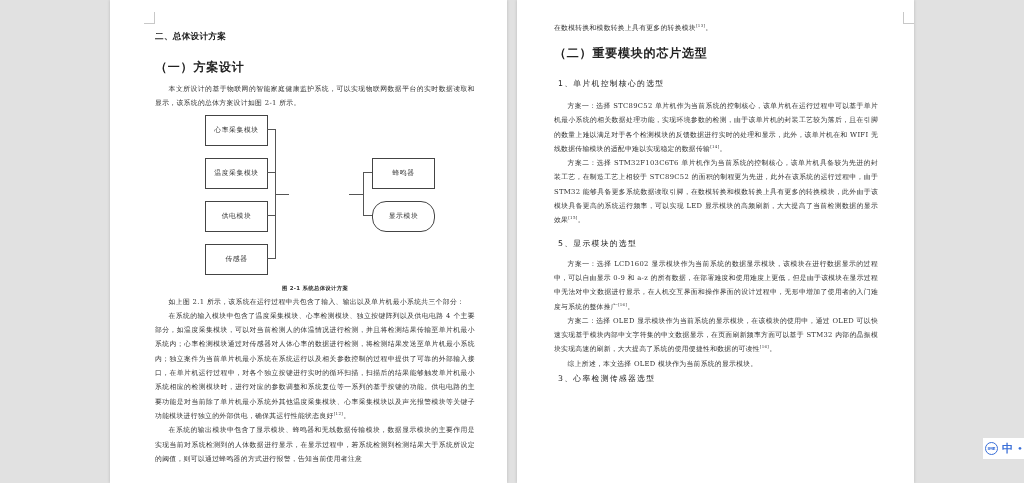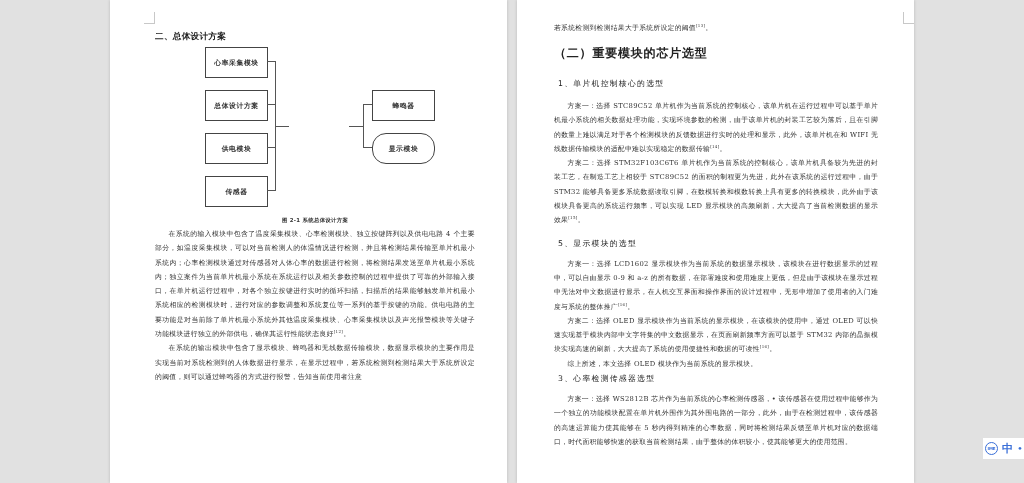--- a/index.html
+++ b/index.html
@@ -21,83 +21,85 @@
   .crop.tr { right:-2px; top:12px; width:12px; height:11px; border-left-width:1px; border-bottom-width:1px; }
   .content { position:absolute; left:45px; right:32px; top:22px; }
   #page2 .content { left:37px; right:36px; top:22px; }
   .h1 { font-family:"DejaVu Sans", sans-serif; font-weight:bold; font-size:8.6px; margin:9px 0 0 0; letter-spacing:0.3px; }
   .h2 { font-family:Liberation Mono, monospace; font-weight:bold; font-size:12px; margin:16px 0 0 0; letter-spacing:0.8px; }
   .h3 { font-family:"DejaVu Sans", sans-serif; font-weight:normal; font-size:7.8px; margin:14px 0 0 4px; letter-spacing:1.3px; }
   p { margin:0; font-size:6.8px; line-height:14.3px; text-indent:2em; text-align:justify; letter-spacing:0.35px; color:#333; }
   p.noind { text-indent:0; }
   sup { font-size:4px; line-height:0; }
   .diagram { position:relative; height:168px; margin-top:2px; }
-  .box { position:absolute; border:1px solid #444; background:#fff; font-size:6.8px; color:#333; display:flex; align-items:center; justify-content:center; letter-spacing:0.6px;font-weight:bold; }
+  .box { position:absolute; border:1px solid #444; background:#fff; font-size:6.8px; color:#333; display:flex; align-items:center; justify-content:center; letter-spacing:0.6px; }
   .line { position:absolute; background:#555; }
   .caption { text-align:center; font-family:"DejaVu Sans", sans-serif; font-size:5.4px; font-weight:bold; color:#333; margin:4px 0 3px 0; letter-spacing:0.3px; }
   #page2 p { letter-spacing:0.3px; }
   .ime {
     position:absolute; left:983px; top:438px; width:44px; height:21px; background:#fff;
     display:flex; align-items:center; gap:4px; padding-left:2px; box-sizing:border-box;
   }
   .ime .logo { width:13px; height:13px; border:1.5px solid #3a6fd8; border-radius:50%; box-sizing:border-box; font-size:4px; color:#3a6fd8; display:flex; align-items:center; justify-content:center; font-family:"DejaVu Sans", sans-serif; font-weight:bold; }
   .ime .zh { color:#3a6fd8; font-size:11px; font-family:"DejaVu Sans", sans-serif; font-weight:bold; }
   .ime .dot { color:#3a6fd8; font-size:10px; }
 </style>
 </head>
 <body>
 
 <div class="page" id="page1">
   <div class="crop tl"></div>
   <div class="content">
     <div class="h1">二、总体设计方案</div>
+    <div class="h2">（一）方案设计</div>
+    <p style="margin-top:6px">本文所设计的基于物联网的智能家庭健康监护系统，可以实现物联网数据平台的实时数据读取和显示，该系统的总体方案设计如图 2-1 所示。</p>
 
     <div class="diagram">
 
       <div class="box" style="left:50px;top:2px;width:61px;height:29px;">心率采集模块</div>
-      <div class="box" style="left:50px;top:45px;width:61px;height:29px;">总体设计方案</div>
+      <div class="box" style="left:50px;top:45px;width:61px;height:29px;">温度采集模块</div>
       <div class="box" style="left:50px;top:88px;width:61px;height:29px;">供电模块</div>
       <div class="box" style="left:50px;top:131px;width:61px;height:29px;">传感器</div>
 
       <div class="line" style="left:112px;top:16px;width:8px;height:1px;"></div>
       <div class="line" style="left:112px;top:59px;width:8px;height:1px;"></div>
       <div class="line" style="left:112px;top:102px;width:8px;height:1px;"></div>
       <div class="line" style="left:112px;top:145px;width:8px;height:1px;"></div>
       <div class="line" style="left:120px;top:16px;width:1px;height:130px;"></div>
       <div class="line" style="left:120px;top:81px;width:14px;height:1px;"></div>
 
 
       <div class="line" style="left:194px;top:81px;width:14px;height:1px;"></div>
       <div class="line" style="left:208px;top:59px;width:1px;height:44px;"></div>
       <div class="line" style="left:208px;top:59px;width:9px;height:1px;"></div>
       <div class="line" style="left:208px;top:102px;width:9px;height:1px;"></div>
       <div class="box" style="left:217px;top:45px;width:61px;height:29px;text-align:center;">蜂鸣器</div>
       <div class="box" style="left:217px;top:88px;width:61px;height:29px;border-radius:14px;">显示模块</div>
     </div>
     <div class="caption">图 2-1  系统总体设计方案</div>
 
+    <p>如上图 2.1 所示，该系统在运行过程中共包含了输入、输出以及单片机最小系统共三个部分：</p>
     <p><span>在系统的输入模块中包含了温度采集模块、心率检测模块、独立按键阵列以及供电电路 4 个主要部分，如温度采集模块，可以对当前检测人的体温情况进行检测，并且将检测结果传输至单片机最小系统内；心率检测模块通过对传感器对人体心率的数据进行检测，将检测结果发送至单片机最小系统内；独立案件为当前单片机最小系统在系统运行以及相关参数控制的过程中提供了可靠的外部输入接口，在单片机运行过程中，对各个独立按键进行实时的循环扫描，扫描后的结果能够触发单片机最小系统相应的检测模块时，进行对应的参数调整和系统复位等一系列的基于按键的功能。供电电路的主要功能是对当前除了单片机最小系统外其他温度采集模块、心率采集模块以及声光报警模块等关键子功能模块进行独立的外部供电，确保其运行性能状态良好</span><sup>[12]</sup><span>。</span></p>
     <p>在系统的输出模块中包含了显示模块、蜂鸣器和无线数据传输模块，数据显示模块的主要作用是实现当前对系统检测到的人体数据进行显示，在显示过程中，若系统检测到检测结果大于系统所设定的阈值，则可以通过蜂鸣器的方式进行报警，告知当前使用者注意</p>
   </div>
 </div>
 
 <div class="page" id="page2">
   <div class="crop tr"></div>
   <div class="content">
-    <p class="noind" style="line-height:13px;margin-top:0px;"><span>若系统检测到检测结果大于系统所设定的阈值</span><sup>[13]</sup><span>。</span></p>
+    <p class="noind" style="line-height:13px;margin-top:0px;"><span>在数模转换和模数转换上具有更多的转换模块</span><sup>[13]</sup><span>。</span></p>
     <div class="h2" style="margin-top:10px">（二）重要模块的芯片选型</div>
     <div class="h3" style="margin-top:16px">1、单片机控制核心的选型</div>
     <p style="margin-top:10px"><span>方案一：选择 STC89C52 单片机作为当前系统的控制核心，该单片机在运行过程中可以基于单片机最小系统的相关数据处理功能，实现环境参数的检测，由于该单片机的封装工艺较为落后，且在引脚的数量上难以满足对于各个检测模块的反馈数据进行实时的处理和显示，此外，该单片机在和 WIFI 无线数据传输模块的适配中难以实现稳定的数据传输</span><sup>[14]</sup>。</p>
     <p><span>方案二：选择 STM32F103C6T6 单片机作为当前系统的控制核心，该单片机具备较为先进的封装工艺，在制造工艺上相较于 STC89C52 的面积的制程更为先进，此外在该系统的运行过程中，由于 STM32 能够具备更多系统数据读取引脚，在数模转换和模数转换上具有更多的转换模块，此外由于该模块具备更高的系统运行频率，可以实现 LED 显示模块的高频刷新，大大提高了当前检测数据的显示效果</span><sup>[15]</sup>。</p>
     <div class="h3" style="margin-top:10px">5、显示模块的选型</div>
     <p style="margin-top:8px"><span>方案一：选择 LCD1602 显示模块作为当前系统的数据显示模块，该模块在进行数据显示的过程中，可以自由显示 0-9 和 a-z 的所有数据，在部署难度和使用难度上更低，但是由于该模块在显示过程中无法对中文数据进行显示，在人机交互界面和操作界面的设计过程中，无形中增加了使用者的入门难度与系统的整体推广</span><sup>[16]</sup>。</p>
     <p><span>方案二：选择 OLED 显示模块作为当前系统的显示模块，在该模块的使用中，通过 OLED 可以快速实现基于模块内部中文字符集的中文数据显示，在页面刷新频率方面可以基于 STM32 内部的晶振模块实现高速的刷新，大大提高了系统的使用便捷性和数据的可读性</span><sup>[16]</sup>。</p>
     <p>综上所述，本文选择 OLED 模块作为当前系统的显示模块。</p>
     <div class="h3" style="margin-top:2px">3、心率检测传感器选型</div>
-    <p style="margin-top:8px">方案一：选择 WS2812B 芯片作为当前系统的心率检测传感器，• 该传感器在使用过程中能够作为一个独立的功能模块配置在单片机外围作为其外围电路的一部分，此外，由于在检测过程中，该传感器的高速运算能力使其能够在 5 秒内得到精准的心率数据，同时将检测结果反馈至单片机对应的数据端口，时代面积能够快速的获取当前检测结果，由于整体的体积较小，使其能够更大的使用范围。</p>
   </div>
 </div>
 
 <div class="ime">
   <span class="logo">IME</span>
   <span class="zh">中</span>
   <span class="dot">•</span>
 </div>
 
 </body></html>

